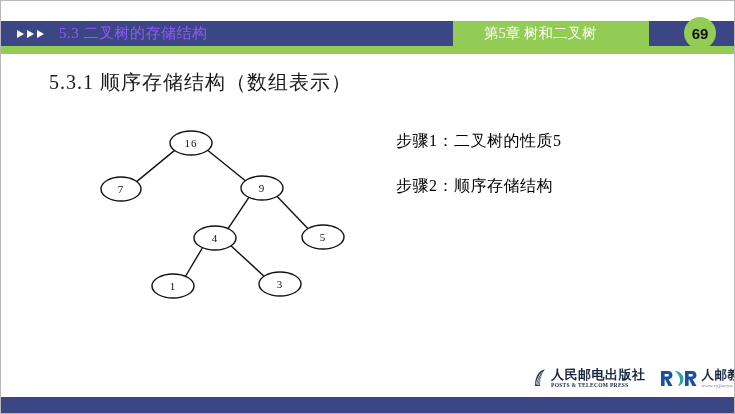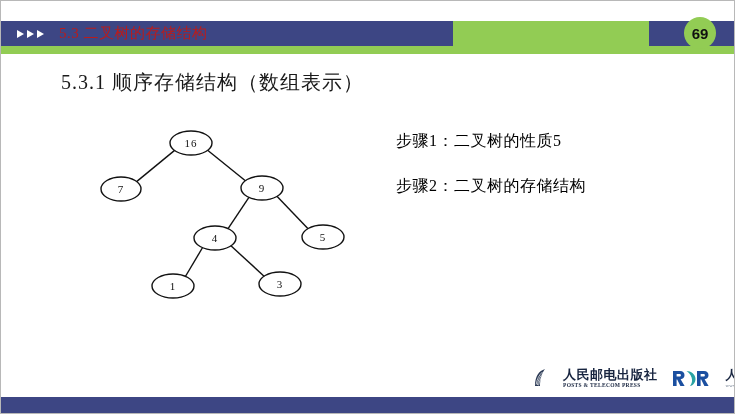--- a/index.html
+++ b/index.html
@@ -71,21 +71,21 @@
     border-left: 7px solid #ffffff;
     border-top: 4px solid transparent;
     border-bottom: 4px solid transparent;
   }
   .hdr-title {
     position: absolute;
     left: 58px;
     top: 0;
     height: 23px;
     line-height: 25px;
-    color: #b91c1c;
+    color: #8b5cf6;
     font-size: 15px;
     letter-spacing: 0.5px;
     white-space: nowrap;
   }
   .hdr-chapter {
     position: absolute;
     left: 483px;
     top: 0;
     height: 25px;
     line-height: 25px;
@@ -112,21 +112,20 @@
 
   
   #section-heading {
     position: absolute;
     left: 48px;
     top: 68px;
     font-size: 20px;
     color: #1a1a1a;
     letter-spacing: 1px;
     white-space: nowrap;
-    margin-left: 12px;
   }
 
   
   #tree-figure {
     position: absolute;
     left: 90px;
     top: 118px;
     width: 290px;
     height: 195px;
     text-align: center;
@@ -149,21 +148,21 @@
     position: absolute;
     left: 532px;
     top: 367px;
     display: flex;
     align-items: center;
     gap: 14px;
   }
   .logo-block {
     display: flex;
     align-items: center;
-    gap: 16px;
+    gap: 4px;
   }
   .ptpress-text { display: flex; flex-direction: column; line-height: 1; }
   .ptpress-cn {
     font-size: 13px;
     font-weight: bold;
     color: #17243f;
     letter-spacing: 0.5px;
     white-space: nowrap;
   }
   .ptpress-en {
@@ -211,20 +210,21 @@
     <div class="hdr-blue-right"></div>
 
     <div class="hdr-arrows">
       <span class="arrow-tri"></span>
       <span class="arrow-tri"></span>
       <span class="arrow-tri"></span>
     </div>
 
     <div class="hdr-title">5.3 二叉树的存储结构</div>
 
+    <div class="hdr-chapter">第5章 树和二叉树</div>
 
     <div class="page-badge">69</div>
   </div>
 
   <div id="section-heading">5.3.1 顺序存储结构（数组表示）</div>
 
   <div id="tree-figure">
     <svg id="tree-svg" width="290" height="195" viewBox="0 0 290 195" xmlns="http://www.w3.org/2000/svg">
       <g id="tree-edges" stroke="#111111" stroke-width="1.4" fill="none">
           <line x1="84.2" y1="30.9" x2="45.0" y2="63.1"></line>
@@ -261,21 +261,21 @@
           </g>
           <g>
             <ellipse cx="189" cy="165" rx="21" ry="12" fill="#ffffff" stroke="#111111" stroke-width="1.4"></ellipse>
             <text x="189" y="169" text-anchor="middle" font-size="11" font-family="&quot;Liberation Serif&quot;, serif" fill="#111111" letter-spacing="1">3</text>
           </g>
         </g>
     </svg>
   </div>
 
   <div class="step-line" id="step-1">步骤1：二叉树的性质5</div>
-  <div class="step-line" id="step-2">步骤2：二叉树的存储结构</div>
+  <div class="step-line" id="step-2">步骤2：顺序存储结构</div>
 
   <div id="footer-logos">
 
     <div class="logo-block">
       <svg width="14" height="20" viewBox="0 0 14 20">
         <path d="M2 18 C2 8, 6 3, 12 1 C9 5, 7 11, 7 18 Z" fill="#2b3a55"></path>
         <path d="M3.2 16.5 C4 11, 6 7, 9.5 4" stroke="#ffffff" stroke-width="0.7" fill="none"></path>
         <path d="M4.4 17 C5.2 12, 7 8, 10.6 5" stroke="#ffffff" stroke-width="0.7" fill="none"></path>
         <path d="M5.6 17.4 C6.4 13, 8 9, 11.4 6.2" stroke="#ffffff" stroke-width="0.7" fill="none"></path>
       </svg>

